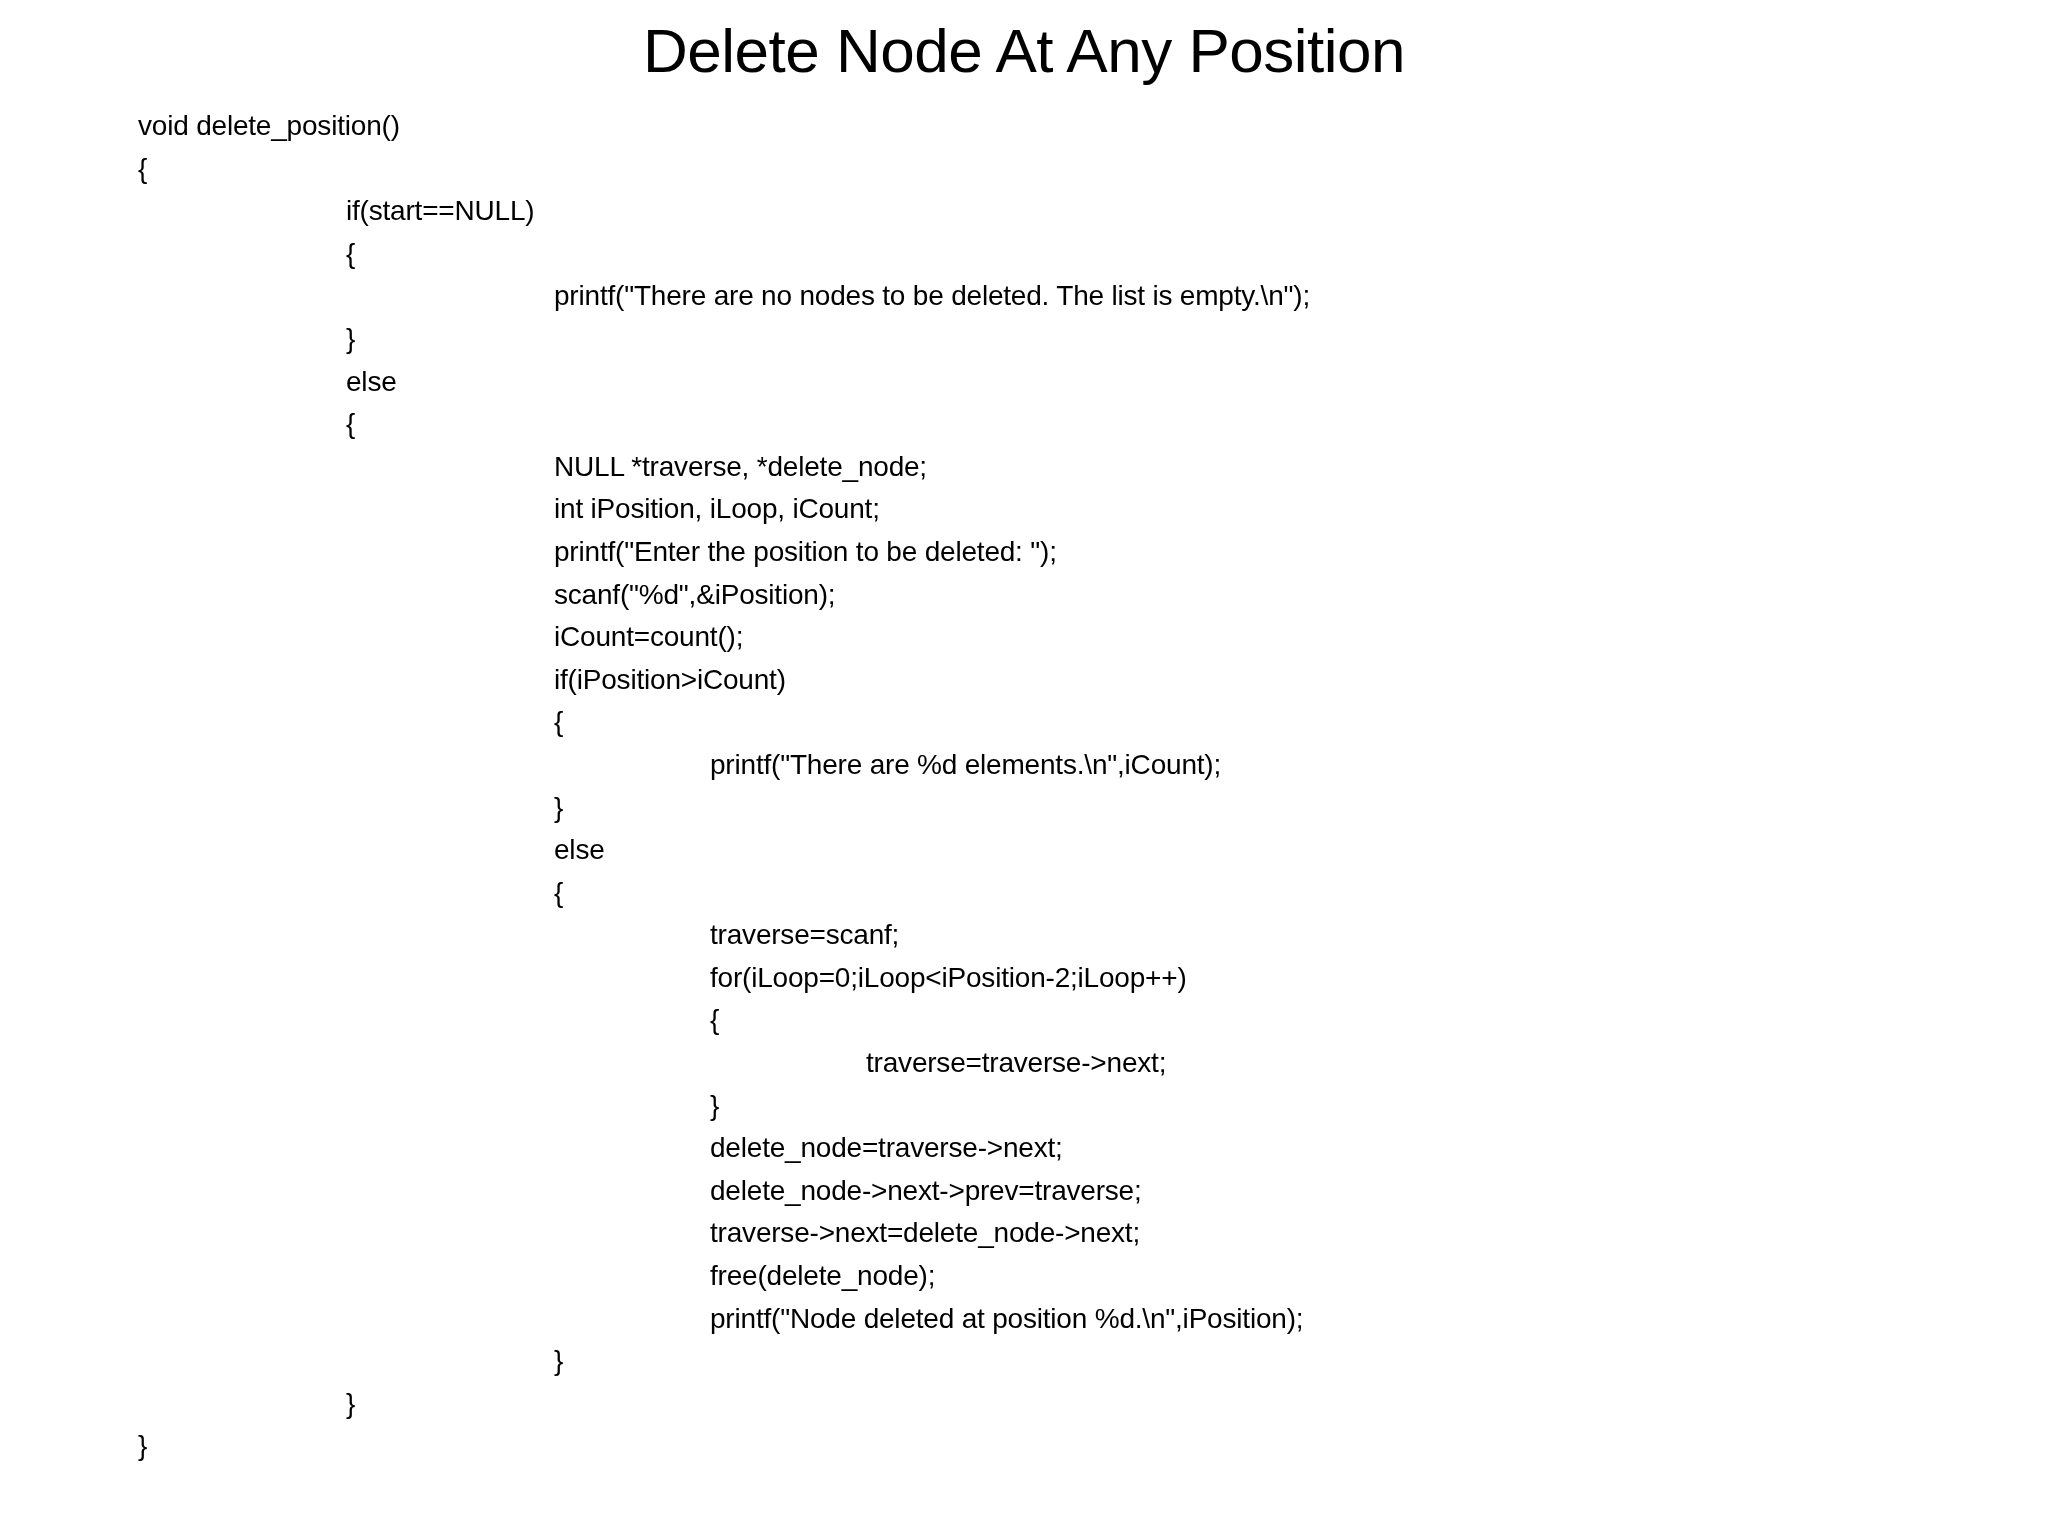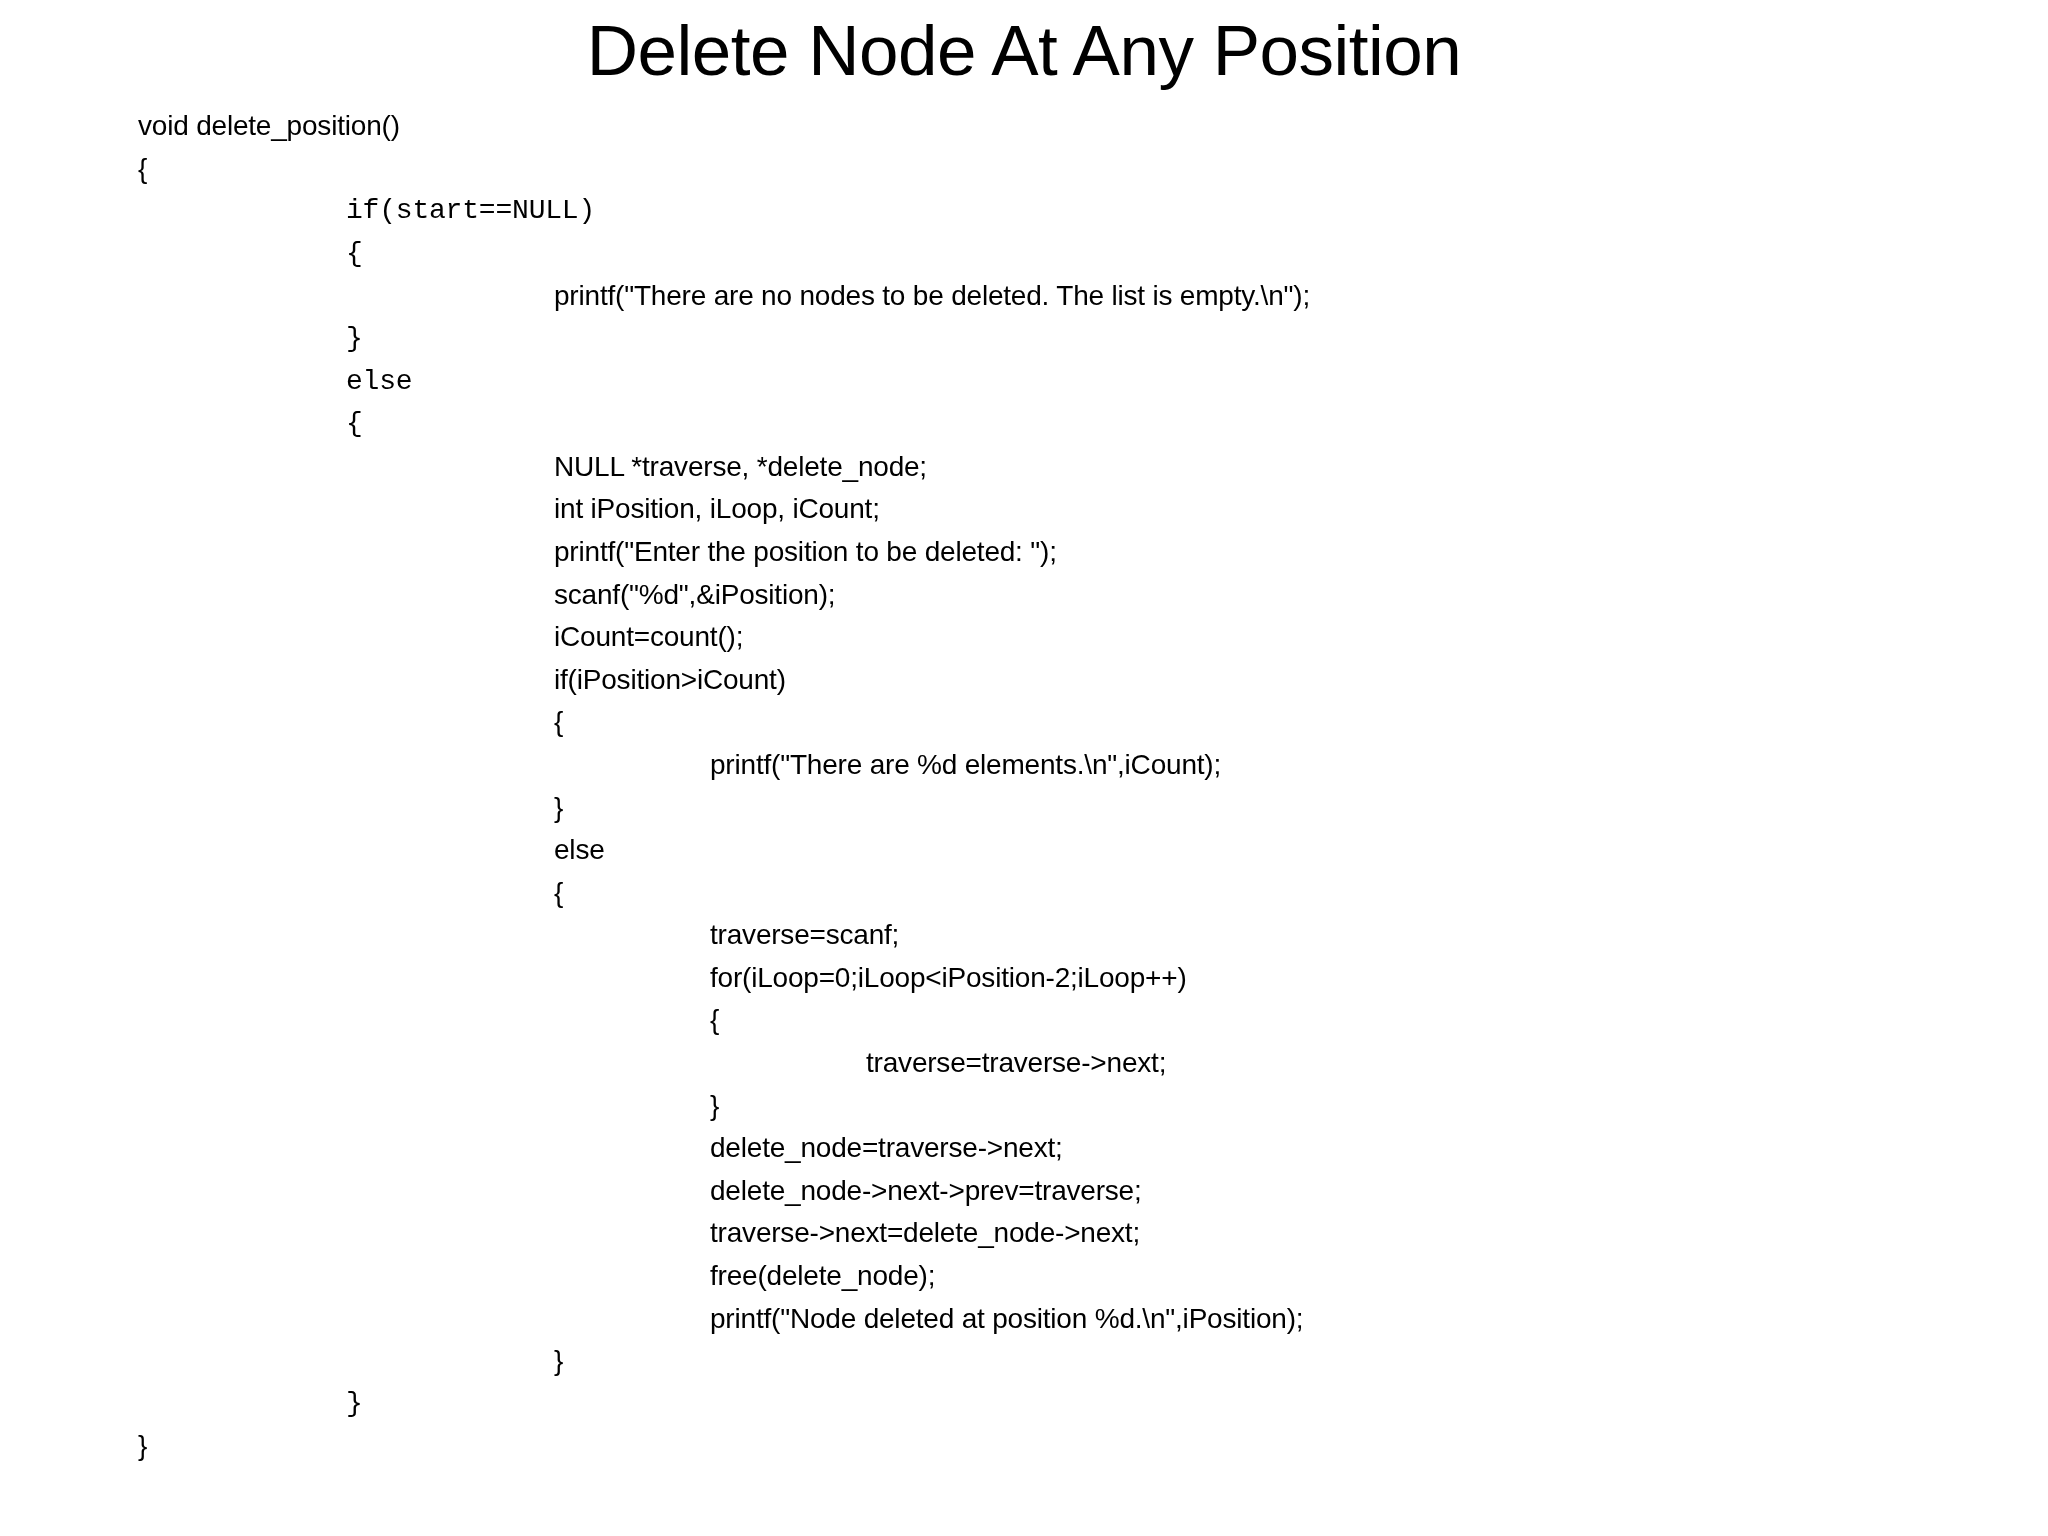--- a/index.html
+++ b/index.html
@@ -20,21 +20,21 @@
     height: 1536px;
     background: #ffffff;
     box-sizing: border-box;
   }
   .slide-title {
     position: absolute;
     top: 14px;
     left: 0;
     width: 2048px;
     text-align: center;
-    font-size: 71px;
+    font-size: 62px;
     line-height: 74px;
     font-weight: 400;
     letter-spacing: -0.5px;
     color: #000000;
     white-space: pre;
   }
   .code-body {
     position: absolute;
     top: 105px;
     left: 138px;
@@ -43,21 +43,21 @@
   .code-line {
     font-size: 28px;
     line-height: 42.6px;
     font-weight: 400;
     color: #000000;
     white-space: pre;
     letter-spacing: -0.2px;
   }
   
   .ind-0 { padding-left: 0px; }
-  .ind-1 { padding-left: 208px; font-family: Liberation Mono, monospace; }
+  .ind-1 { padding-left: 208px; }
   .ind-2 { padding-left: 416px; }
   .ind-3 { padding-left: 572px; }
   .ind-4 { padding-left: 728px; }
 </style>
 </head>
 <body>
 
 <div class="slide">
 
   <div class="slide-title">Delete Node At Any Position</div>

